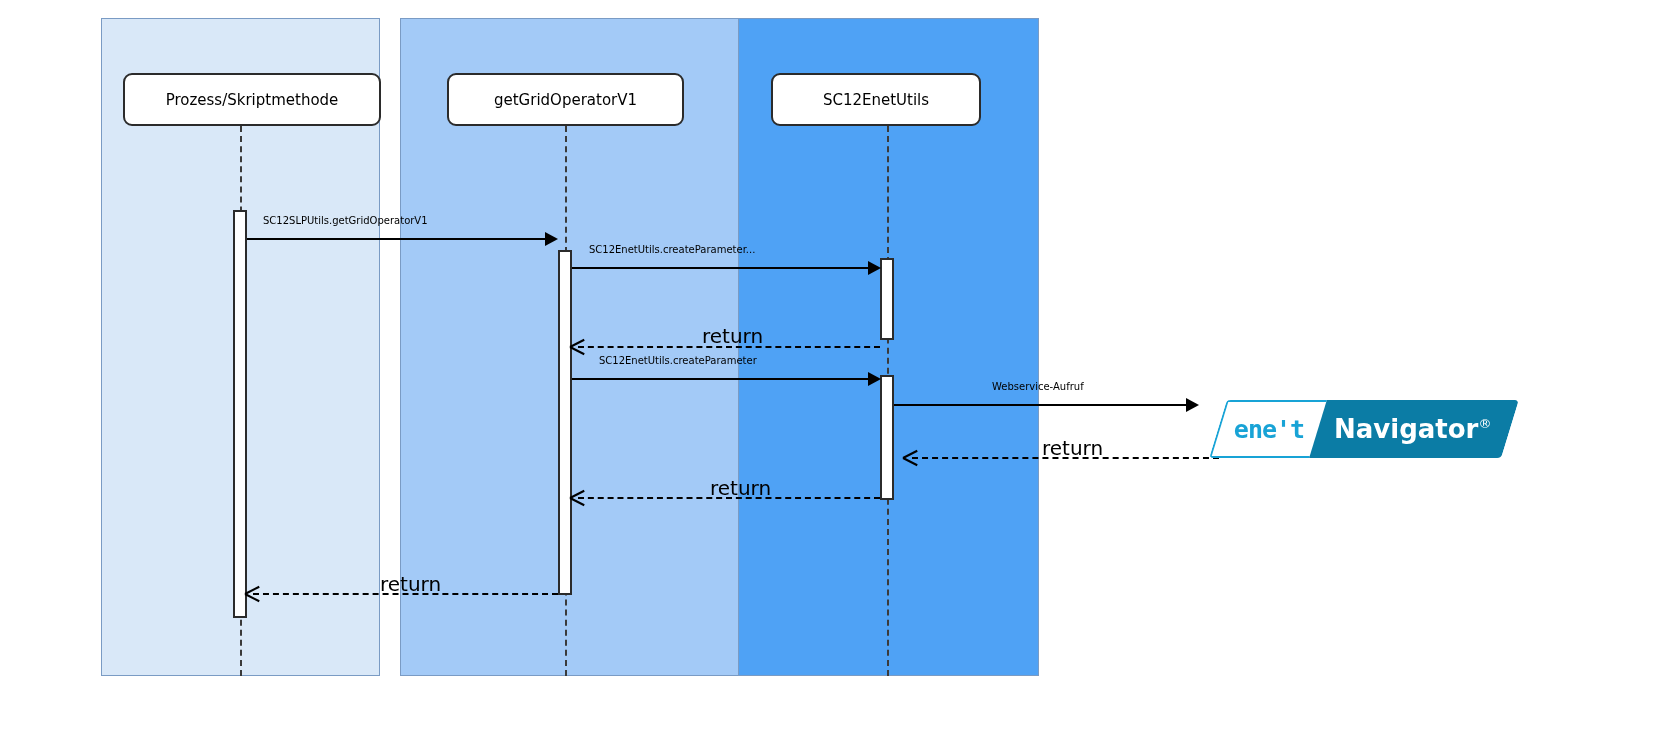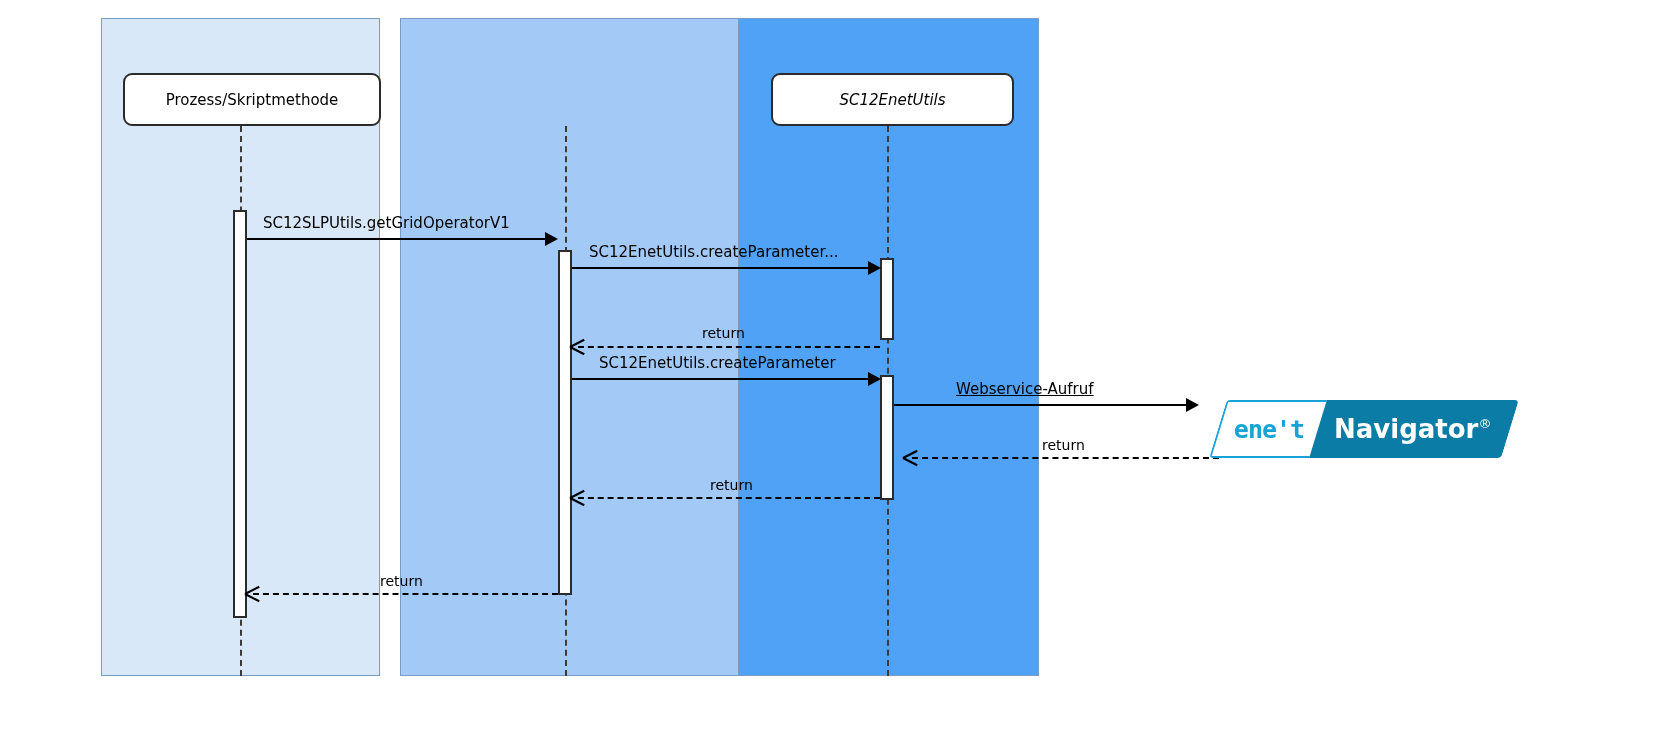--- a/index.html
+++ b/index.html
@@ -52,27 +52,27 @@
   .msg-line {
     position: absolute;
     height: 0;
     border-top: 2px solid #000000;
   }
   .msg-line.dashed {
     border-top: 2px dashed #000000;
   }
   .msg-label {
     position: absolute;
-    font-size: 15px;
+    font-size: 10px;
     color: #000000;
     white-space: nowrap;
     line-height: 1;
   }
   .msg-label.small {
-    font-size: 14px;
+    font-size: 20px;
   }
   .arrow-solid-r, .arrow-solid-l {
     position: absolute;
     width: 0; height: 0;
   }
   .arrow-solid-r {
     border-top: 7px solid transparent;
     border-bottom: 7px solid transparent;
     border-left: 13px solid #000000;
   }
@@ -157,21 +157,24 @@
   <div class="band" style="left:400px; width:339px; background:#a3caf7;"></div>
   <div class="band" style="left:739px; width:300px; background:#4fa2f5; border-left:none;"></div>
 
   <div class="lifeline-dash" style="left:240px; top:126px; height:550px;"></div>
   <div class="lifeline-dash" style="left:565px; top:126px; height:550px;"></div>
   <div class="lifeline-dash" style="left:887px; top:126px; height:550px;"></div>
 
   <div class="actor-box" style="left:123px; top:73px; width:258px; height:53px;">
     <span>Prozess/Skriptmethode</span>
   </div>
-  <div class="actor-box" style="left:771px; top:73px; width:243px; height:53px;font-style:italic;">
+  <div class="actor-box" style="left:447px; top:73px; width:237px; height:53px;">
+    <span>getGridOperatorV1</span>
+  </div>
+  <div class="actor-box" style="left:771px; top:73px; width:210px; height:53px;">
     <span>SC12EnetUtils</span>
   </div>
 
   <div class="activation" style="left:233px; top:210px; height:408px;"></div>
   <div class="activation" style="left:558px; top:250px; height:345px;"></div>
   <div class="activation" style="left:880px; top:258px; height:82px;"></div>
   <div class="activation" style="left:880px; top:375px; height:125px;"></div>
 
   <div class="msg-label" style="left:263px; top:216px;">SC12SLPUtils.getGridOperatorV1</div>
   <div class="msg-line" style="left:247px; top:238px; width:305px;"></div>
@@ -182,21 +185,21 @@
   <div class="arrow-solid-r" style="left:868px; top:261px;"></div>
 
   <div class="msg-label small" style="left:702px; top:326px;">return</div>
   <div class="msg-line dashed" style="left:578px; top:346px; width:302px;"></div>
   <div class="arrow-open-l" style="left:570px; top:338px;"></div>
 
   <div class="msg-label" style="left:599px; top:356px;">SC12EnetUtils.createParameter</div>
   <div class="msg-line" style="left:572px; top:378px; width:302px;"></div>
   <div class="arrow-solid-r" style="left:868px; top:372px;"></div>
 
-  <div class="msg-label" style="left:956px; top:382px;text-decoration:underline;">Webservice-Aufruf</div>
+  <div class="msg-label" style="left:992px; top:382px;">Webservice-Aufruf</div>
   <div class="msg-line" style="left:894px; top:404px; width:294px;"></div>
   <div class="arrow-solid-r" style="left:1186px; top:398px;"></div>
 
   <div class="msg-label small" style="left:1042px; top:438px;">return</div>
   <div class="msg-line dashed" style="left:912px; top:457px; width:307px;"></div>
   <div class="arrow-open-l" style="left:903px; top:449px;"></div>
 
   <div class="msg-label small" style="left:710px; top:478px;">return</div>
   <div class="msg-line dashed" style="left:578px; top:497px; width:302px;"></div>
   <div class="arrow-open-l" style="left:570px; top:489px;"></div>

